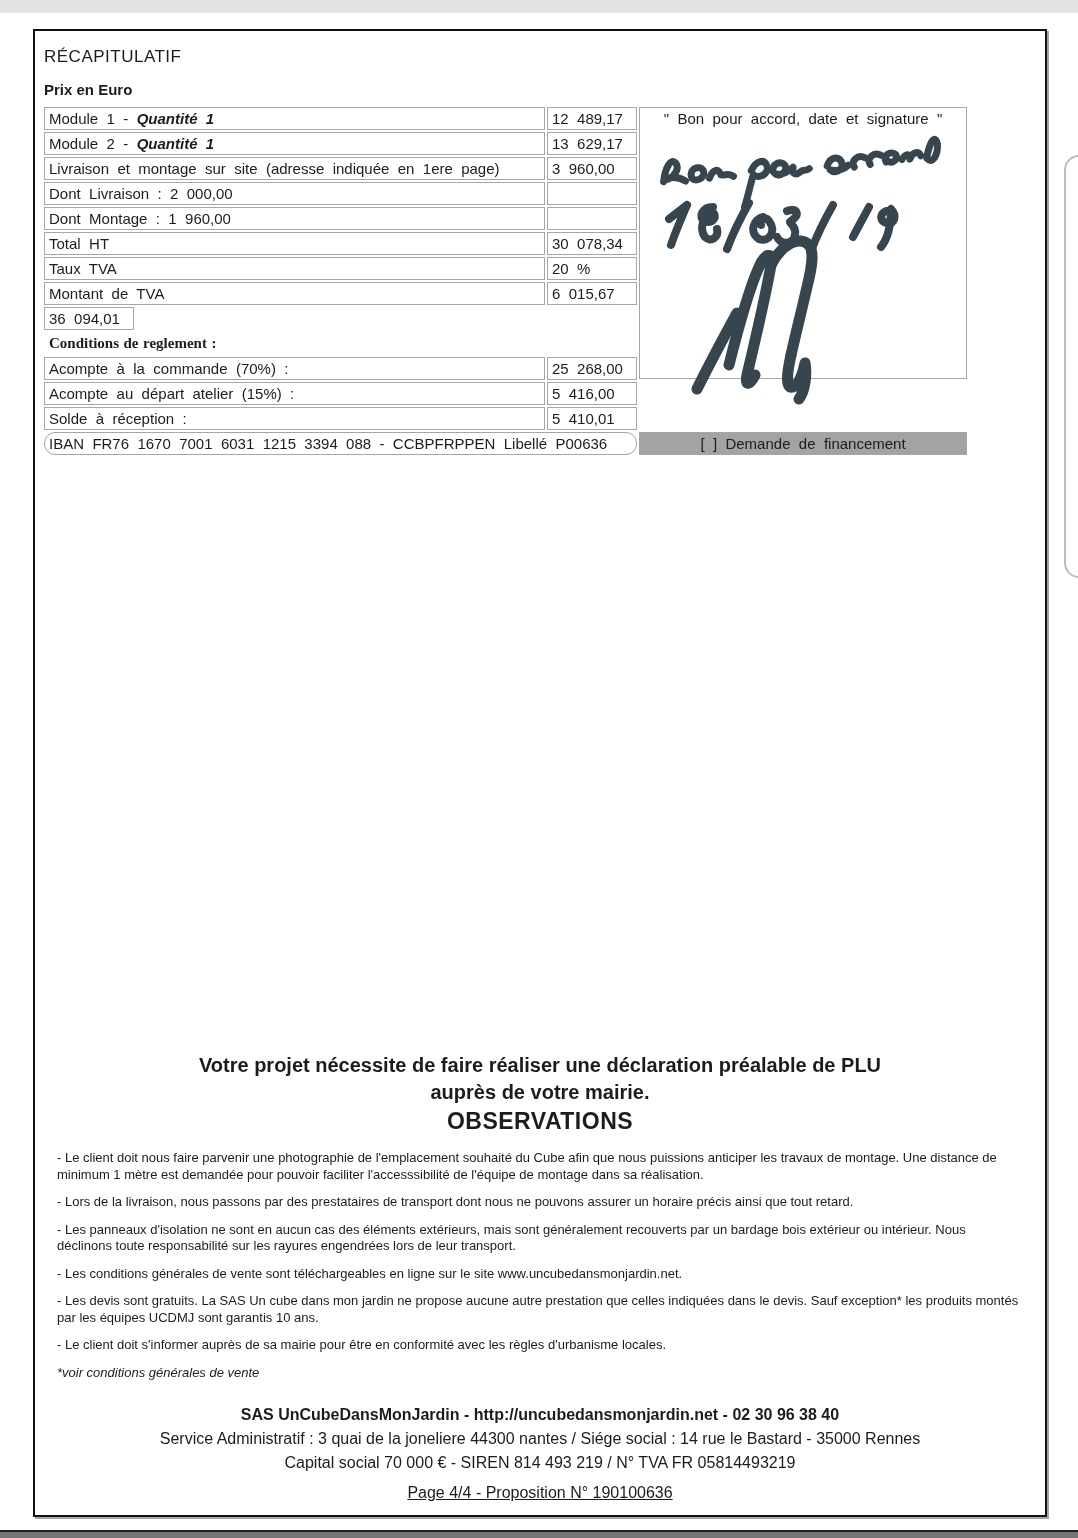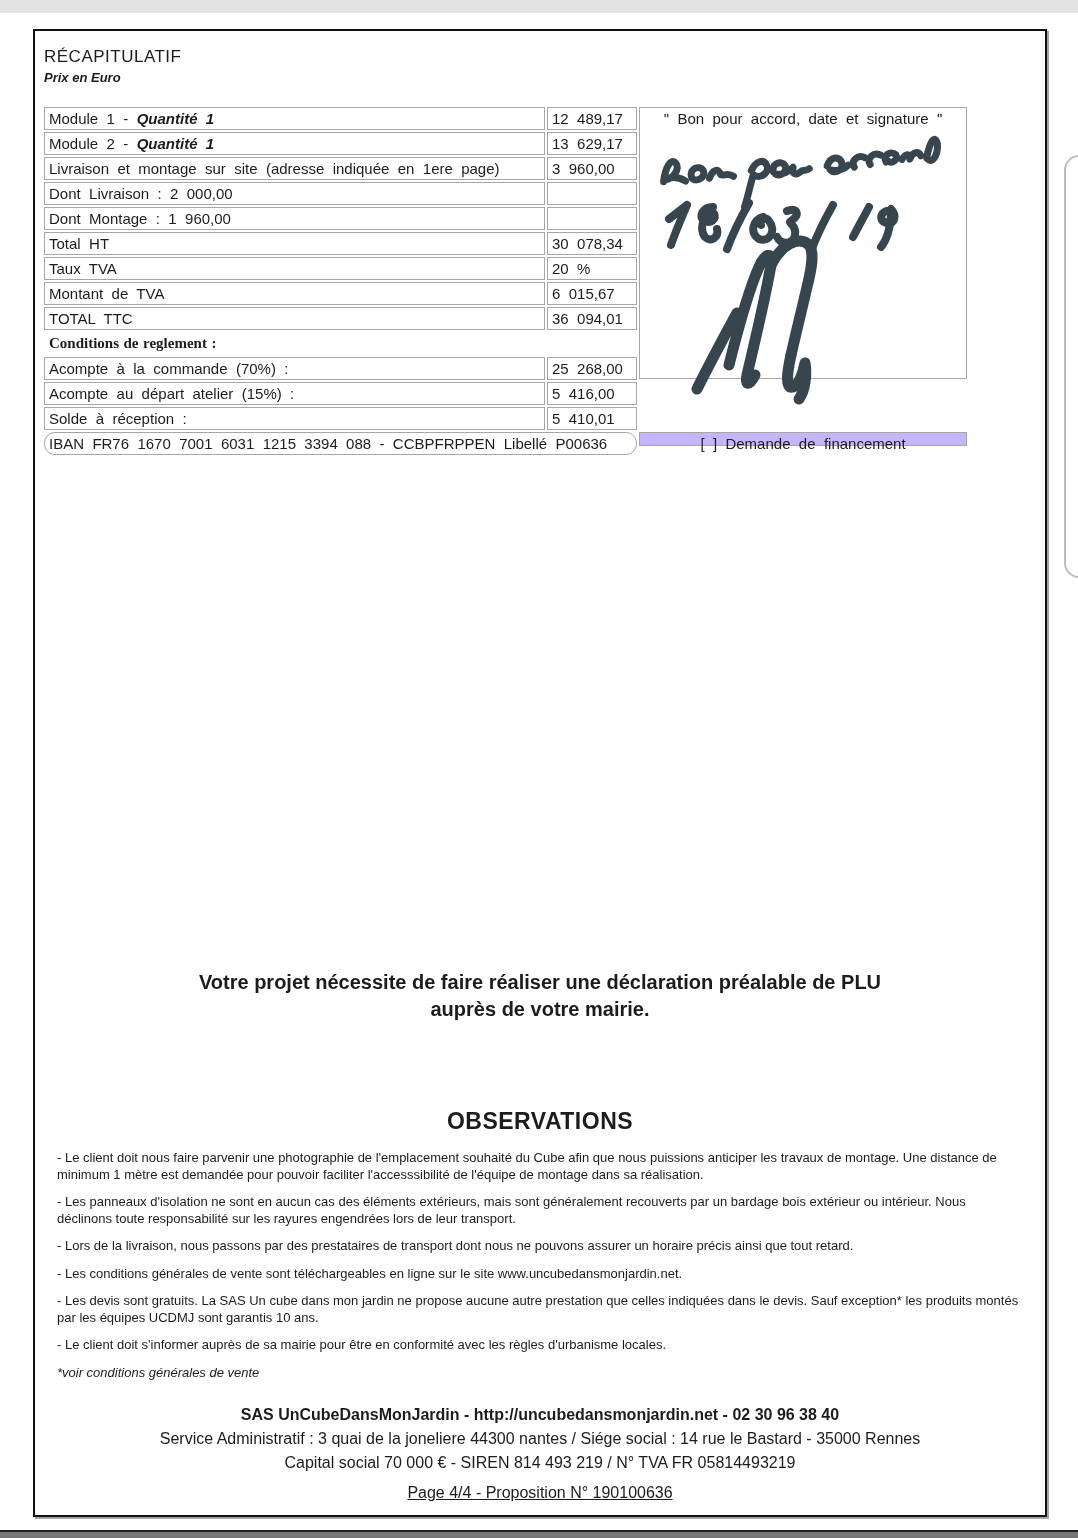--- a/index.html
+++ b/index.html
@@ -12,49 +12,49 @@
   .top-bar{position:absolute;left:0;top:0;width:1078px;height:13px;background:#e3e3e3;}
   .bottom-bar{position:absolute;left:0;top:1530px;width:1078px;height:8px;background:#757575;border-top:2px solid #1f1f1f;box-sizing:border-box;}
   .page{
     position:absolute;left:33px;top:29px;width:1014px;height:1488px;
     background:#fff;border:2px solid #111;box-sizing:border-box;
     box-shadow:2px 2px 0 rgba(0,0,0,0.35);
   }
   
   .doc-header{position:absolute;left:9px;top:16px;}
   .doc-title{font-size:17px;letter-spacing:0.5px;}
-  .doc-subtitle{font-size:13px;font-weight:bold;font-style:italic;margin-top:3px;}
+  .doc-subtitle{font-size:15px;font-weight:bold;margin-top:14px;}
   
   .price-table{position:absolute;left:9px;top:76px;width:593px;}
   .trow{display:flex;gap:2px;margin-bottom:2px;height:23px;}
   .cell{
     border:1px solid #a6a6a6;background:#fff;box-sizing:border-box;
     font-size:15px;line-height:21px;padding:0 4px;white-space:nowrap;overflow:hidden;
     word-spacing:0.28em;
   }
   .cell.label{width:501px;}
   .cell.value{width:90px;text-align:left;}
   .trow.section .cell{border-color:transparent;font-weight:bold;width:593px;word-spacing:0.05em;font-family:Liberation Serif, serif;}
   .trow.full .cell{width:593px;border-radius:11px;}
   .qty{font-weight:bold;font-style:italic;}
   
   .sig-box{
     position:absolute;left:604px;top:76px;width:328px;height:272px;
     border:1px solid #a6a6a6;box-sizing:border-box;background:#fff;
   }
   .sig-header{font-size:15px;line-height:22px;text-align:center;word-spacing:0.28em;white-space:nowrap;}
   .financing-box{
-    position:absolute;left:604px;top:401px;width:328px;height:14px;
-    border:1px solid #a6a6a6;box-sizing:border-box;background:#c4b5fd;
+    position:absolute;left:604px;top:401px;width:328px;height:23px;
+    border:1px solid #a6a6a6;box-sizing:border-box;background:#a3a3a3;
     font-size:15px;line-height:21px;text-align:center;word-spacing:0.28em;
   }
   .handwriting{position:absolute;left:604px;top:96px;width:340px;height:340px;pointer-events:none;}
   
   .notice{
-    position:absolute;left:0;top:938px;width:100%;text-align:center;
+    position:absolute;left:0;top:1021px;width:100%;text-align:center;
     font-weight:bold;font-size:20px;line-height:27px;
   }
   
   .obs-title{
     position:absolute;left:0;top:1077px;width:100%;text-align:center;
     font-weight:bold;font-size:23px;letter-spacing:0.5px;
   }
   .obs-body{position:absolute;left:22px;top:1119px;width:965px;font-size:13px;line-height:16.5px;}
   .obs-body p{margin:0 0 11px 0;}
   .obs-footnote{font-style:italic;margin-top:3px;}
@@ -108,21 +108,20 @@
       </div>
       <div class="trow">
         <div class="cell label">Taux TVA</div>
         <div class="cell value">20 %</div>
       </div>
       <div class="trow">
         <div class="cell label">Montant de TVA</div>
         <div class="cell value">6 015,67</div>
       </div>
       <div class="trow">
-        <div class="cell label">TOTAL TTC</div>
         <div class="cell value">36 094,01</div>
       </div>
       <div class="trow section">
         <div class="cell label">Conditions de reglement :</div>
       </div>
       <div class="trow">
         <div class="cell label">Acompte à la commande (70%) :</div>
         <div class="cell value">25 268,00</div>
       </div>
       <div class="trow">
@@ -182,22 +181,22 @@
   <div class="notice">
     <div>Votre projet nécessite de faire réaliser une déclaration préalable de PLU</div>
     <div>auprès de votre mairie.</div>
   </div>
 
   <div class="obs-title">OBSERVATIONS</div>
 
   <div class="obs-body">
 
   <p>- Le client doit nous faire parvenir une photographie de l'emplacement souhaité du Cube afin que nous puissions anticiper les travaux de montage. Une distance de minimum 1 mètre est demandée pour pouvoir faciliter l'accesssibilité de l'équipe de montage dans sa réalisation.</p>
+      <p>- Lors de la livraison, nous passons par des prestataires de transport dont nous ne pouvons assurer un horaire précis ainsi que tout retard.</p>
       <p>- Les panneaux d'isolation ne sont en aucun cas des éléments extérieurs, mais sont généralement recouverts par un bardage bois extérieur ou intérieur. Nous déclinons toute responsabilité sur les rayures engendrées lors de leur transport.</p>
-      <p>- Lors de la livraison, nous passons par des prestataires de transport dont nous ne pouvons assurer un horaire précis ainsi que tout retard.</p>
       <p>- Les conditions générales de vente sont téléchargeables en ligne sur le site www.uncubedansmonjardin.net.</p>
       <p>- Les devis sont gratuits. La SAS Un cube dans mon jardin ne propose aucune autre prestation que celles indiquées dans le devis. Sauf exception* les produits montés par les équipes UCDMJ sont garantis 10 ans.</p>
       <p>- Le client doit s'informer auprès de sa mairie pour être en conformité avec les règles d'urbanisme locales.</p>
       <p class="obs-footnote">*voir conditions générales de vente</p>
     </div>
 
   <div class="doc-footer">
     <div class="f-line f-bold">SAS UnCubeDansMonJardin - http://uncubedansmonjardin.net - 02 30 96 38 40</div>
     <div class="f-line">Service Administratif : 3 quai de la joneliere 44300 nantes / Siége social : 14 rue le Bastard - 35000 Rennes</div>
     <div class="f-line">Capital social 70 000 € - SIREN 814 493 219 / N° TVA FR 05814493219</div>

